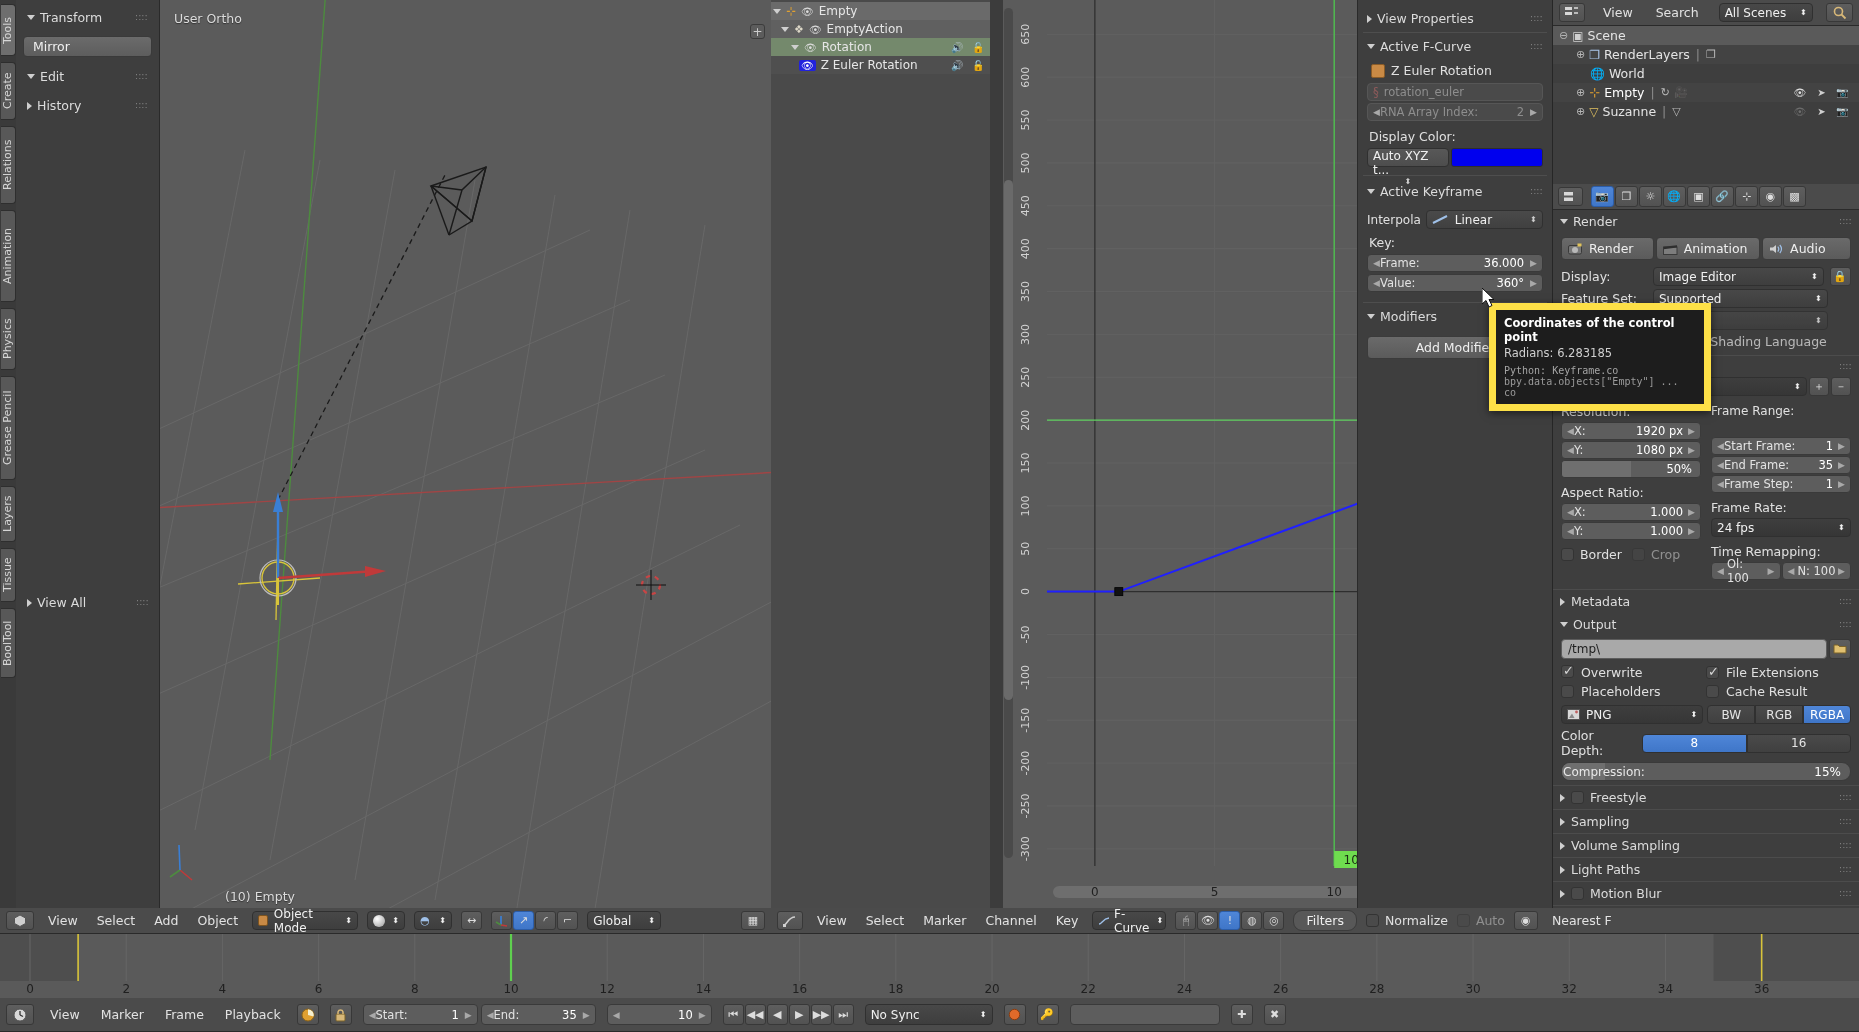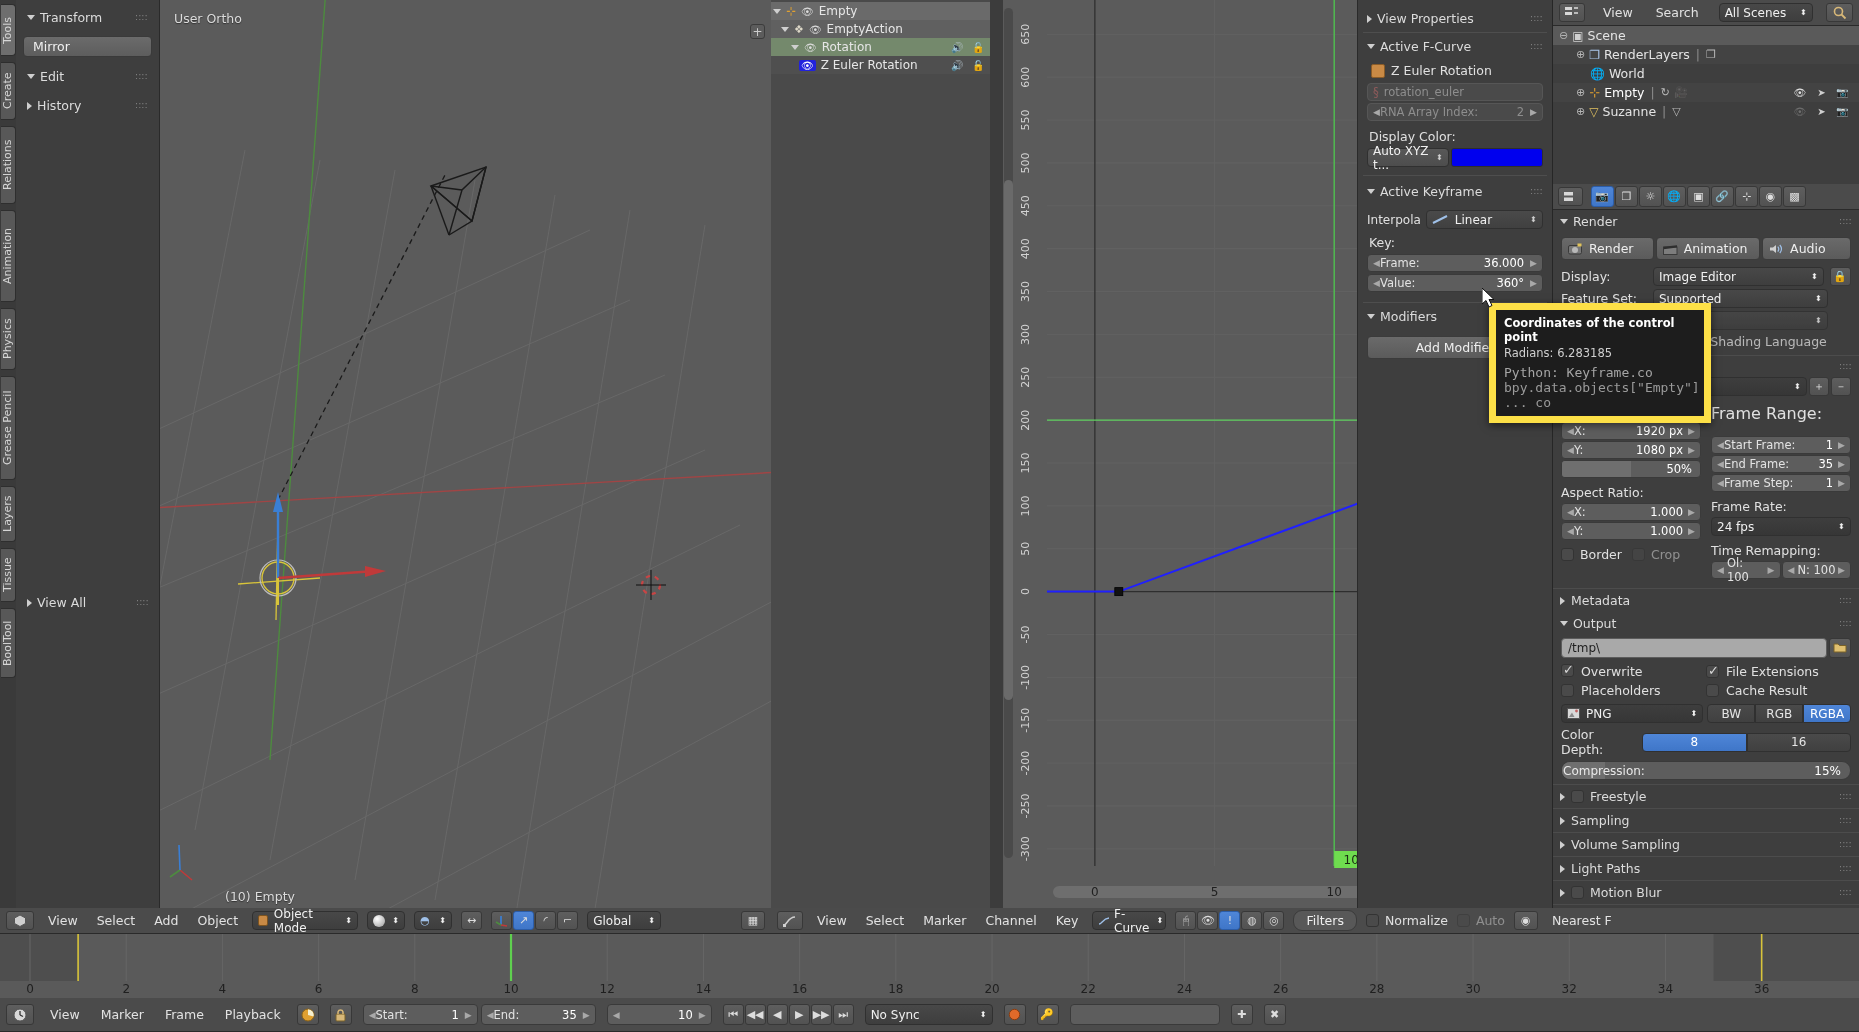--- a/index.html
+++ b/index.html
@@ -102,21 +102,21 @@
 
   .ibtn{ width:21px;height:19px;border-radius:3px;background:linear-gradient(#5e5e5e,#525252);
          border:1px solid #383838; display:flex;align-items:center;justify-content:center;
          font-size:11px;color:#ddd; flex:none;}
   .ibtn.on{ background:linear-gradient(#4f86d8,#3f76c8); border-color:#2c5da8; }
 
   .tooltip{ position:absolute; background:#1d1d1d; border:7px solid #fde047;
             padding:6px 8px; font-size:11.5px; color:#cfcfcf; width:220px;
             box-shadow:0 2px 8px rgba(0,0,0,.55); z-index:50; }
   .tooltip .t1{ color:#fff; font-weight:bold; margin-bottom:2px;}
-  .tooltip .t3{ color:#9a9a9a; font-family:"DejaVu Sans Mono",monospace; font-size:13px;}
+  .tooltip .t3{ color:#9a9a9a; font-family:"DejaVu Sans Mono",monospace; font-size:10px;}
 </style>
 </head>
 <body>
 
 <div id="vtabs" class="abs">
     <div class="vtab sel" style="top: 4px; height: 52px;">Tools</div>
     <div class="vtab" style="top: 62px; height: 58px;">Create</div>
     <div class="vtab" style="top: 126px; height: 78px;">Relations</div>
     <div class="vtab" style="top: 210px; height: 92px;">Animation</div>
     <div class="vtab" style="top: 308px; height: 62px;">Physics</div>
@@ -359,21 +359,21 @@
   </div>
   <div class="field" style="margin:0 4px 8px 4px;background:#4a4a4a;border-color:#565656;color:#8e8e8e;">
     <span class="arr">◀</span>
     <span>RNA Array Index:</span>
     <span style="margin-left:auto;margin-right:6px;">2</span>
     <span class="arr">▶</span>
   </div>
 
   <div style="font-size:12.5px;margin:0 0 4px 6px;">Display Color:</div>
   <div style="display:flex;gap:2px;margin:0 4px 8px 4px;">
-    <div class="dropdown" style="width:82px;background:linear-gradient(#585858,#4d4d4d);">
+    <div class="dropdown" style="width:82px;background:linear-gradient(#585858,#4d4d4d);flex-direction:column;">
       <span>Auto XYZ t...</span>
       <span style="font-size:8px;color:#cfcfcf;">⬍</span>
     </div>
     <div id="displaycolor" style="flex: 1 1 0%; height: 19px; border: 1px solid rgb(46, 46, 46); border-radius: 3px; background: rgb(0, 0, 238);"></div>
   </div>
 
   <div style="height:1px;background:#4e4e4e;margin:6px 0;"></div>
 
   <div class="panelhdr">
     <span class="tri dn"></span>
@@ -638,21 +638,21 @@
           <span style="font-size:12.5px;">Border</span>
         </span>
         <span style="display:flex;align-items:center;gap:6px;opacity:.5;">
           <span class="chk"></span>
           <span style="font-size:12.5px;">Crop</span>
         </span>
       </div>
     </div>
 
     <div style="flex:1;">
-      <div style="font-size:16px;margin-bottom:13px;">Frame Range:</div>
+      <div style="font-size:12px;margin-bottom:19px;">Frame Range:</div>
       <div class="field" style="margin-bottom:1px;">
         <span class="arr">◀</span>
         <span class="lab">Start Frame:</span>
         <span class="val" style="margin-left:auto;margin-right:5px;">1</span>
         <span class="arr">▶</span>
       </div>
       <div class="field" style="margin-bottom:1px;">
         <span class="arr">◀</span>
         <span class="lab">End Frame:</span>
         <span class="val" style="margin-left:auto;margin-right:5px;">35</span>

